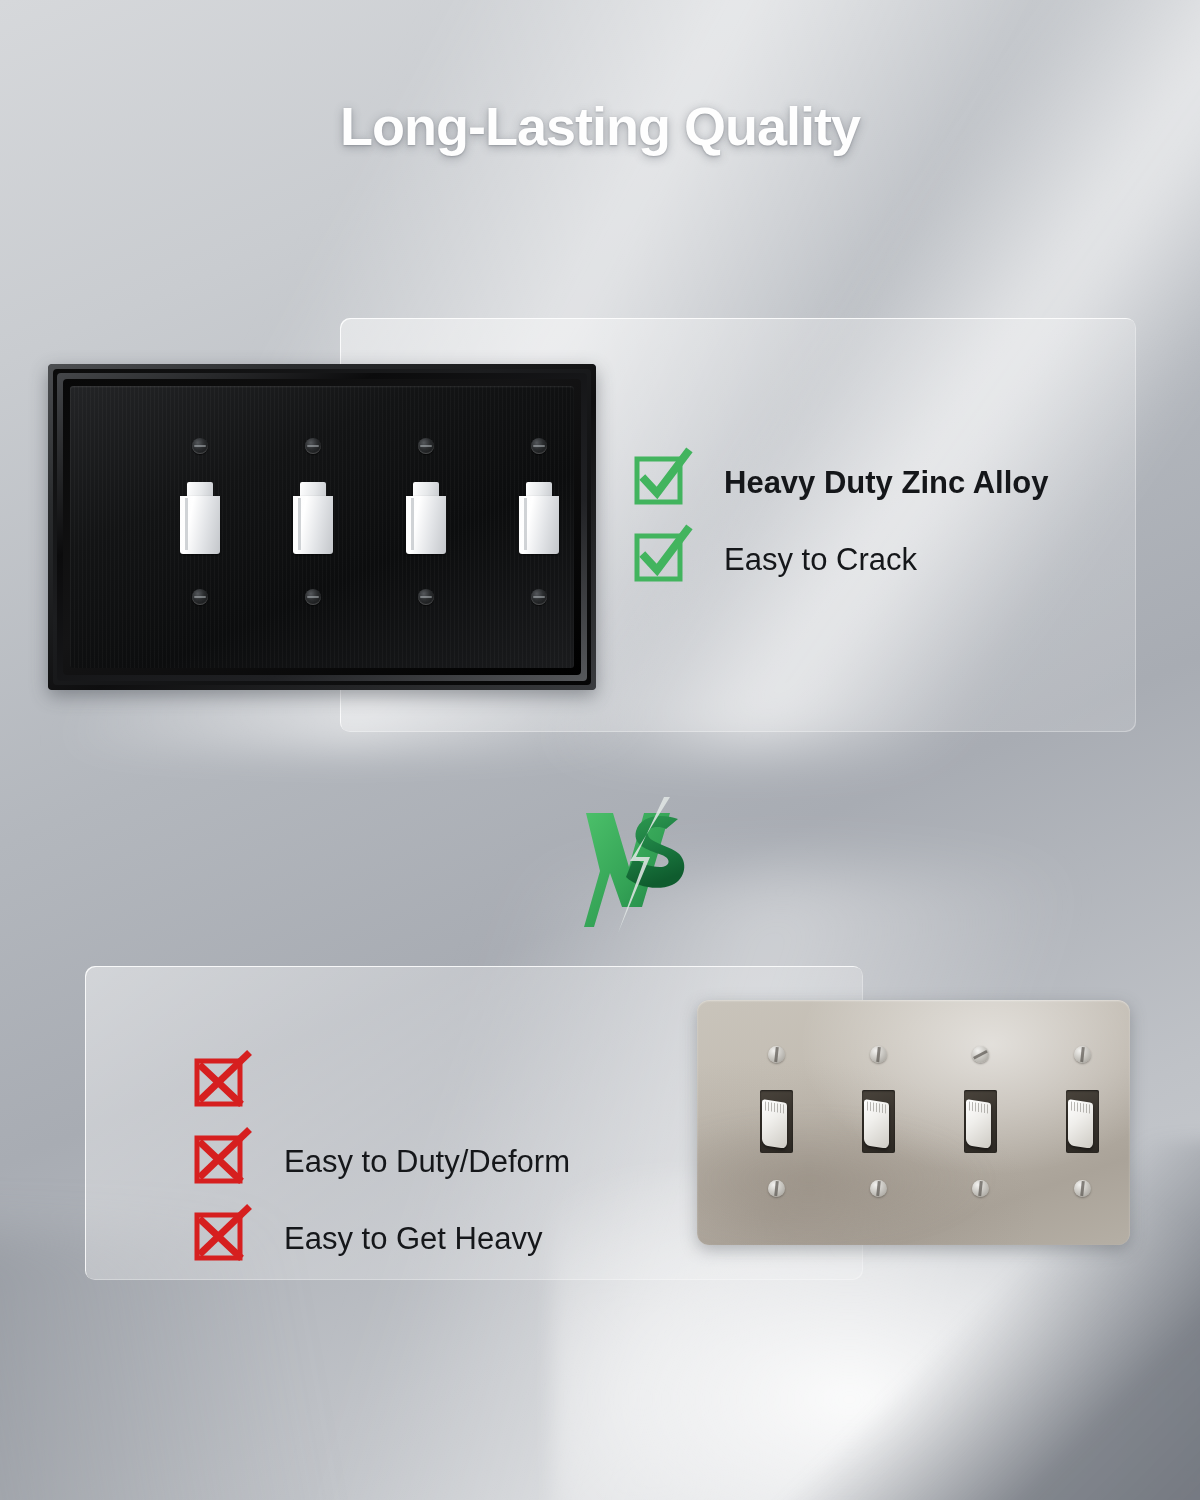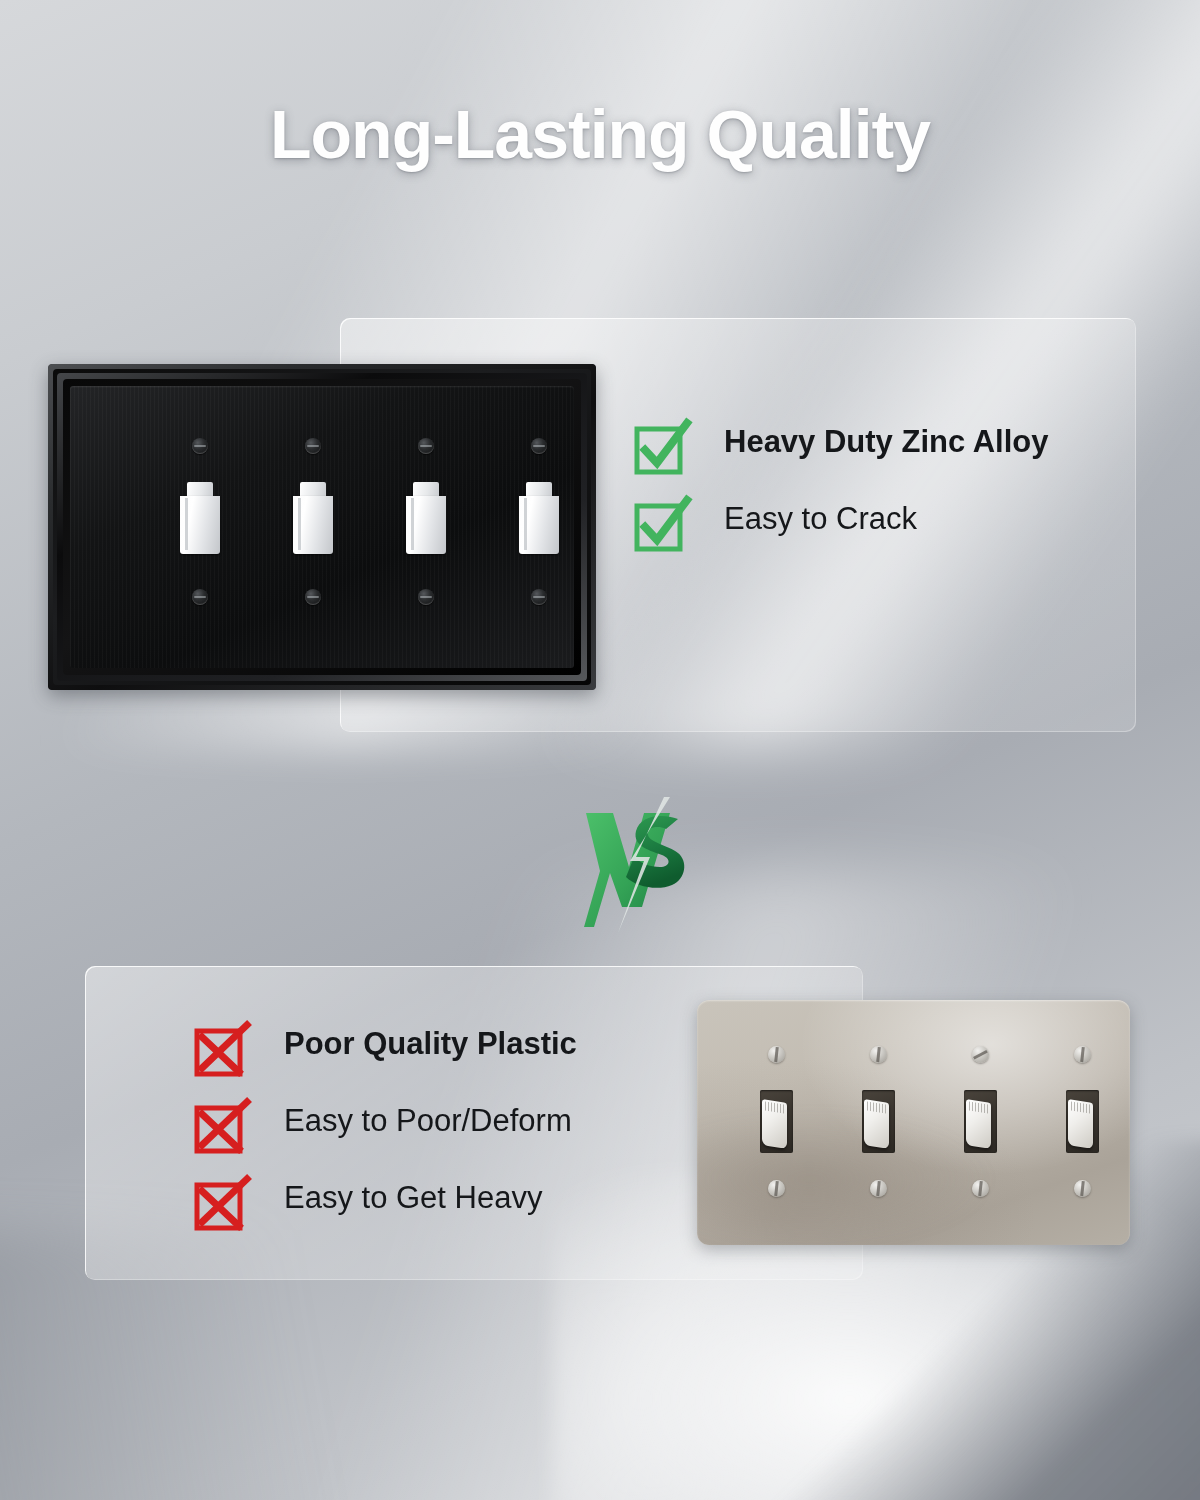--- a/index.html
+++ b/index.html
@@ -43,39 +43,39 @@
   }
   .bg-dark-left{
     position:absolute; left:-10%; bottom:-8%; width:46%; height:26%;
     background:linear-gradient(80deg, rgba(120,125,133,.55) 0%, rgba(255,255,255,0) 75%);
     filter:blur(24px);
   }
 
   
   .title{
     position:absolute; left:0; top:95px; width:1200px; text-align:center;
-    font-size:68px; font-weight:bold; color:#fefefe; letter-spacing:-1px;
+    font-size:54px; font-weight:bold; color:#fefefe; letter-spacing:-1px;
     font-family:"Liberation Sans", sans-serif;
     text-shadow:0 2px 10px rgba(90,95,104,.45), 0 1px 2px rgba(80,85,95,.35);
   }
 
   
   .panel{
     position:absolute; border-radius:10px;
     background:linear-gradient(140deg, rgba(255,255,255,.46) 0%, rgba(255,255,255,.26) 45%, rgba(255,255,255,.14) 100%);
     box-shadow:inset 1px 1px 0 rgba(255,255,255,.85), inset -1px -1px 0 rgba(255,255,255,.30);
   }
   #panel-top{ left:340px; top:318px; width:796px; height:414px; }
   #panel-bottom{ left:85px; top:966px; width:778px; height:314px; }
 
   
   .feature-list{ position:absolute; }
   #list-pros{ left:636px; top:424px; }
   #list-cons{ left:196px; top:1026px; }
-  .feature-row{ display:flex; align-items:flex-start; height:77px; }
+  .feature-row{ display:flex; align-items:flex-end; height:77px; }
   .mark{ width:47px; height:47px; position:relative; flex:0 0 47px; }
   .mark svg{ position:absolute; left:-5px; top:-9px; width:62px; height:62px; overflow:visible; }
   .feature-label{
     margin-left:41px; font-size:31px; color:#15171a; white-space:nowrap;
     font-family:"Liberation Sans", sans-serif;
   }
   .feature-row.strong .feature-label{ font-weight:bold; }
 
   
   #vs-logo{ position:absolute; left:566px; top:795px; width:140px; height:140px; }
@@ -315,32 +315,31 @@
 
     <div class="feature-row strong">
       <span class="mark">
         <svg viewBox="0 0 62 62">
           <rect x="6" y="14" width="43" height="43" fill="none" stroke="#d61f1f" stroke-width="5"></rect>
           <path d="M11 20 L56 8" fill="none" stroke="#d61f1f" stroke-width="0"></path>
           <line x1="11" y1="51" x2="56" y2="8" stroke="#d61f1f" stroke-width="7" stroke-linecap="square"></line>
           <line x1="11" y1="20" x2="48" y2="55" stroke="#d61f1f" stroke-width="7" stroke-linecap="square"></line>
         </svg>
       </span>
-      <span class="feature-label">Poor Quality Plastic</span>
     </div>
 
     <div class="feature-row">
       <span class="mark">
         <svg viewBox="0 0 62 62">
           <rect x="6" y="14" width="43" height="43" fill="none" stroke="#d61f1f" stroke-width="5"></rect>
           <line x1="11" y1="51" x2="56" y2="8" stroke="#d61f1f" stroke-width="7" stroke-linecap="square"></line>
           <line x1="11" y1="20" x2="48" y2="55" stroke="#d61f1f" stroke-width="7" stroke-linecap="square"></line>
         </svg>
       </span>
-      <span class="feature-label">Easy to Poor/Deform</span>
+      <span class="feature-label">Easy to Duty/Deform</span>
     </div>
 
     <div class="feature-row">
       <span class="mark">
         <svg viewBox="0 0 62 62">
           <rect x="6" y="14" width="43" height="43" fill="none" stroke="#d61f1f" stroke-width="5"></rect>
           <line x1="11" y1="51" x2="56" y2="8" stroke="#d61f1f" stroke-width="7" stroke-linecap="square"></line>
           <line x1="11" y1="20" x2="48" y2="55" stroke="#d61f1f" stroke-width="7" stroke-linecap="square"></line>
         </svg>
       </span>

